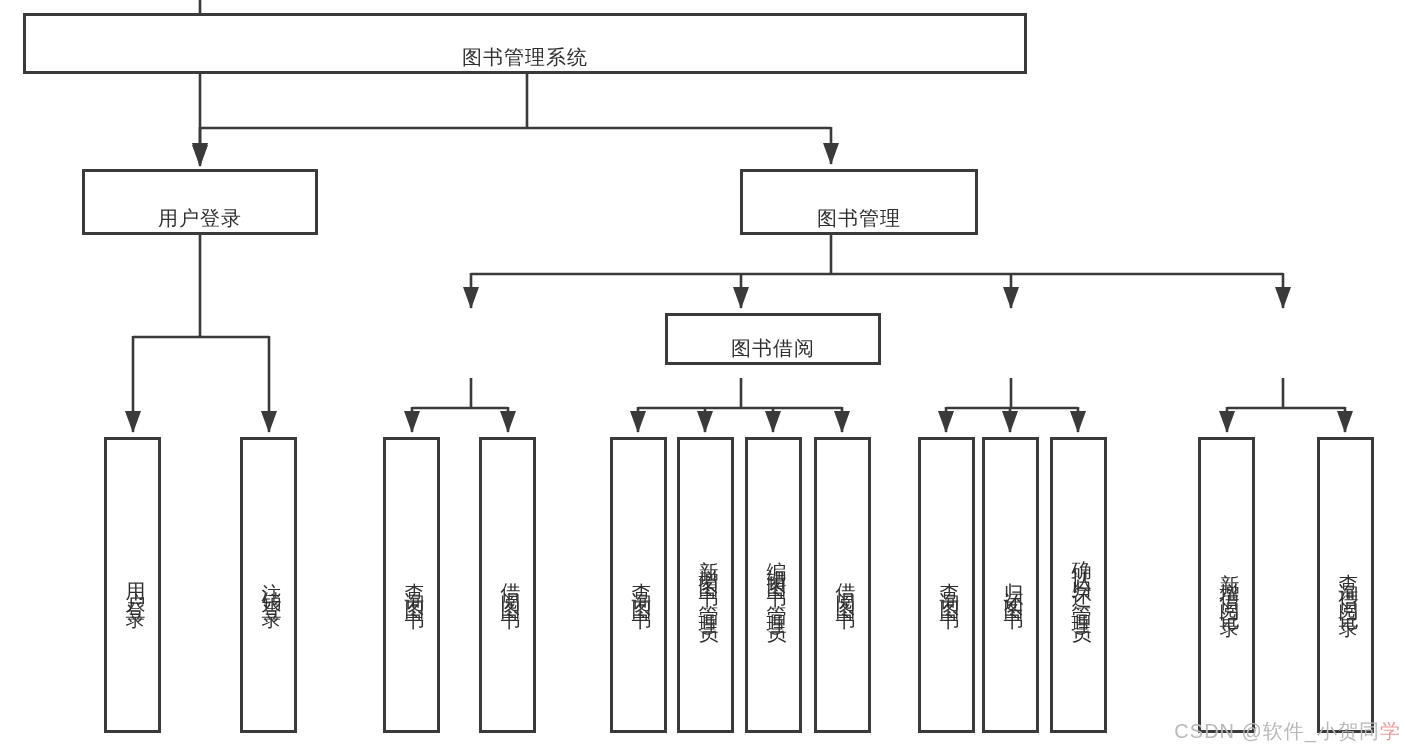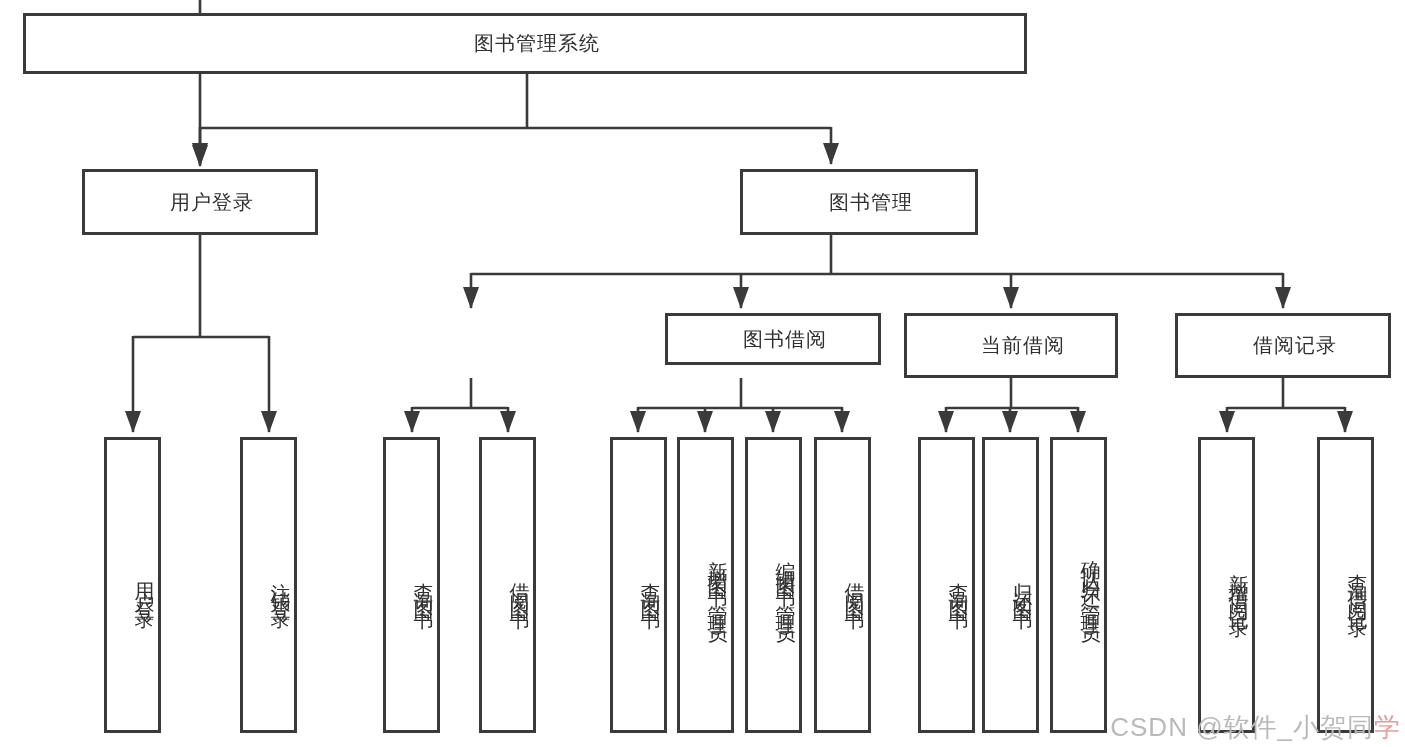--- a/index.html
+++ b/index.html
@@ -25,43 +25,42 @@
     fill: none;
     stroke: #3a3a3a;
     stroke-width: 2.6;
   }
   .node {
     position: absolute;
     box-sizing: border-box;
     border: 3px solid #3a3a3a;
     background: #ffffff;
     display: flex;
-    align-items: center;
+    align-items: flex-end;
     justify-content: center;
     color: #2f2f2f;
-    padding-left: 24px;
   }
   .hnode {
     font-size: 20px;
     letter-spacing: 1px;
     text-align: center;
   }
   .vnode {
     writing-mode: vertical-rl;
     text-orientation: mixed;
     font-size: 20px;
     letter-spacing: 9px;
     line-height: 57px;
     white-space: nowrap;
   }
   .watermark {
     position: absolute;
     right: 4px;
     bottom: 2px;
-    font-size: 26px;
+    font-size: 20px;
     color: #b9b9b9;
     letter-spacing: 1px;
     white-space: nowrap;
     margin-top: 24px;
   }
   .watermark .accent {
     color: #e89b9b;
   }
 </style>
 </head>
@@ -125,26 +124,20 @@
   <div class="node hnode" style="left:82px; top:169px; width:236px; height:66px;">
     <span>用户登录</span>
   </div>
   <div class="node hnode" style="left:712px; top:169px; width:238px; height:66px;margin-left:28px;">
     <span>图书管理</span>
   </div>
 
   <div class="node hnode" style="left:665px; top:313px; width:216px; height:52px;">
     <span>图书借阅</span>
   </div>
-  <div class="node hnode" style="left:904px; top:313px; width:214px; height:65px;">
-    <span>当前借阅</span>
-  </div>
-  <div class="node hnode" style="left:1175px; top:313px; width:216px; height:65px;">
-    <span>借阅记录</span>
-  </div>
 
   <div class="node vnode" style="left:104px; top:437px; width:57px; height:296px;">用户登录</div>
   <div class="node vnode" style="left:240px; top:437px; width:57px; height:296px;">注销登录</div>
 
   <div class="node vnode" style="left:383px; top:437px; width:57px; height:296px;">查询图书</div>
   <div class="node vnode" style="left:479px; top:437px; width:57px; height:296px;">借阅图书</div>
 
   <div class="node vnode" style="left:610px; top:437px; width:57px; height:296px;">查询图书</div>
   <div class="node vnode" style="left:677px; top:437px; width:57px; height:296px;">新增图书（管理员）</div>
   <div class="node vnode" style="left:745px; top:437px; width:57px; height:296px;">编辑图书（管理员）</div>

